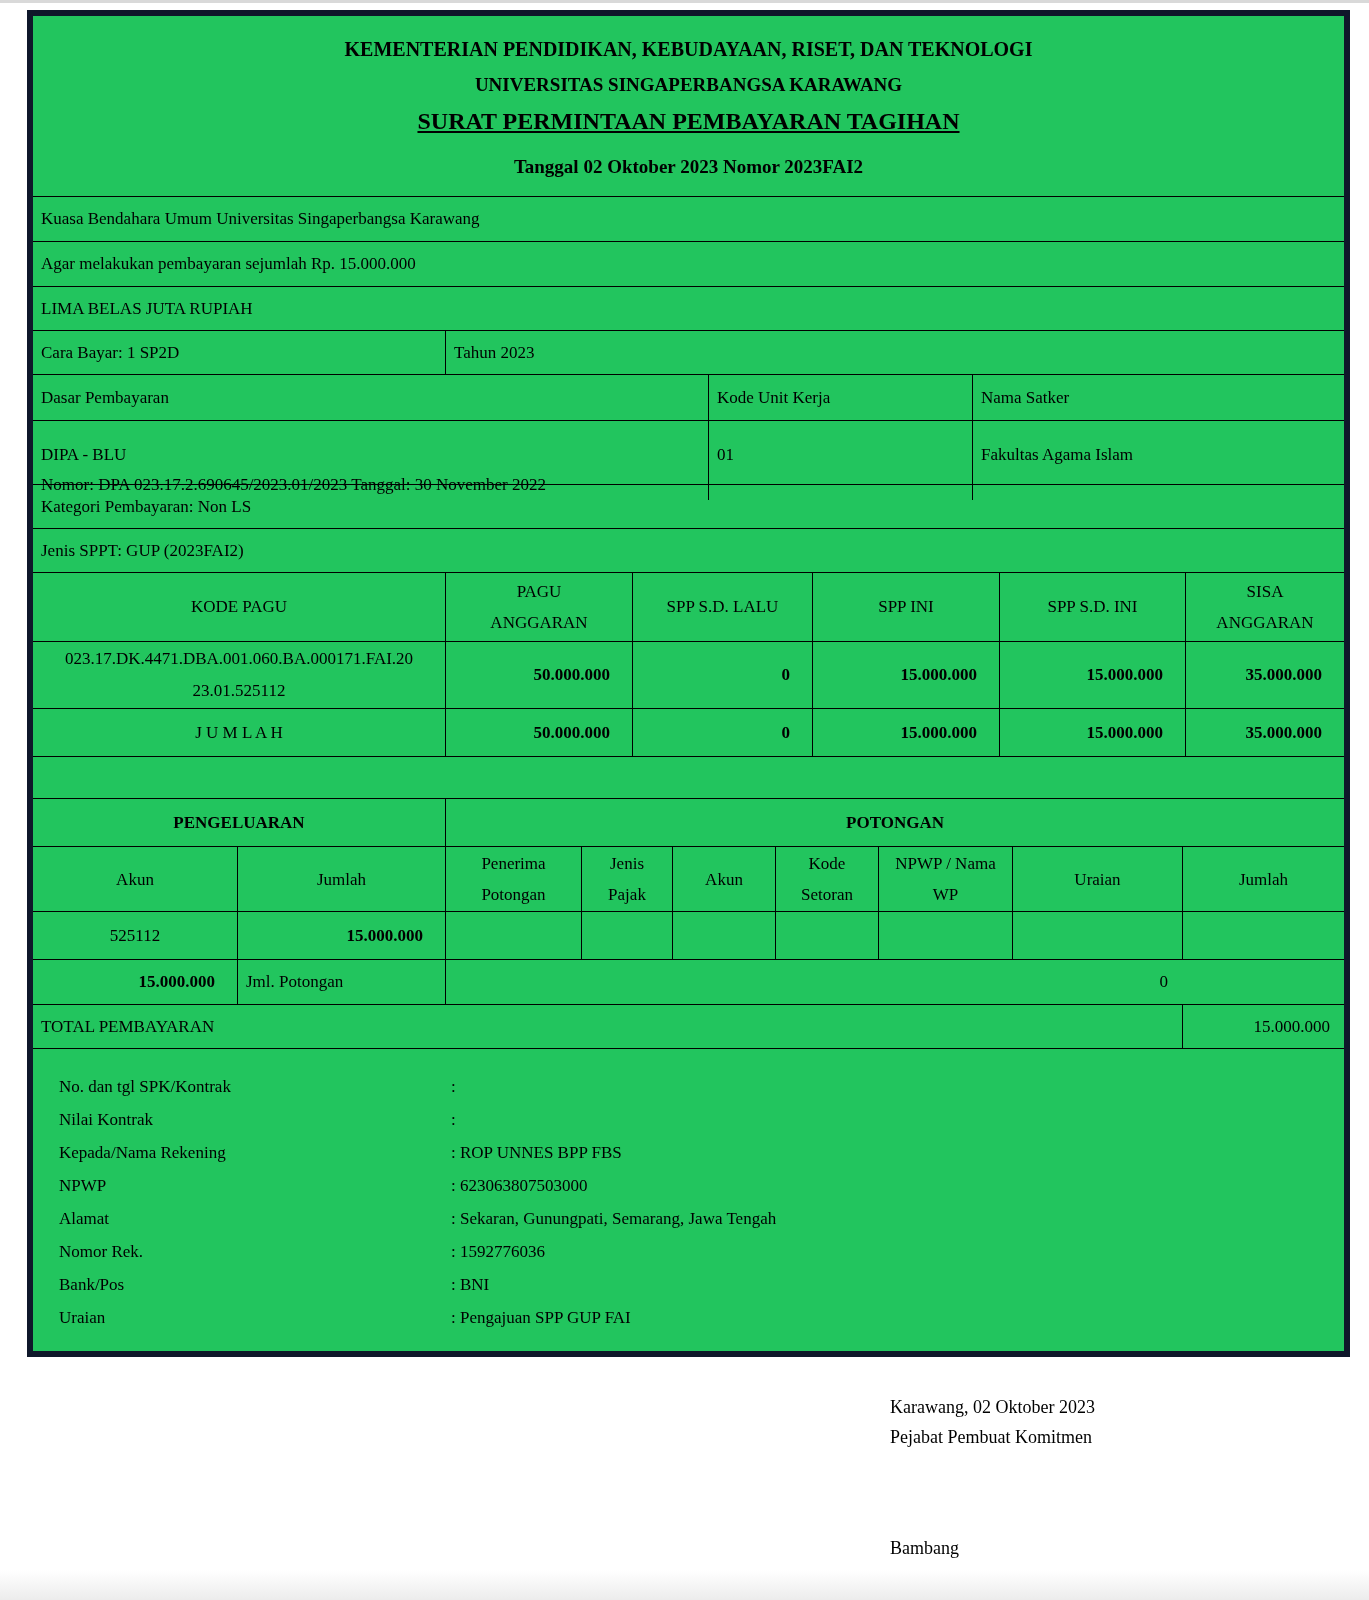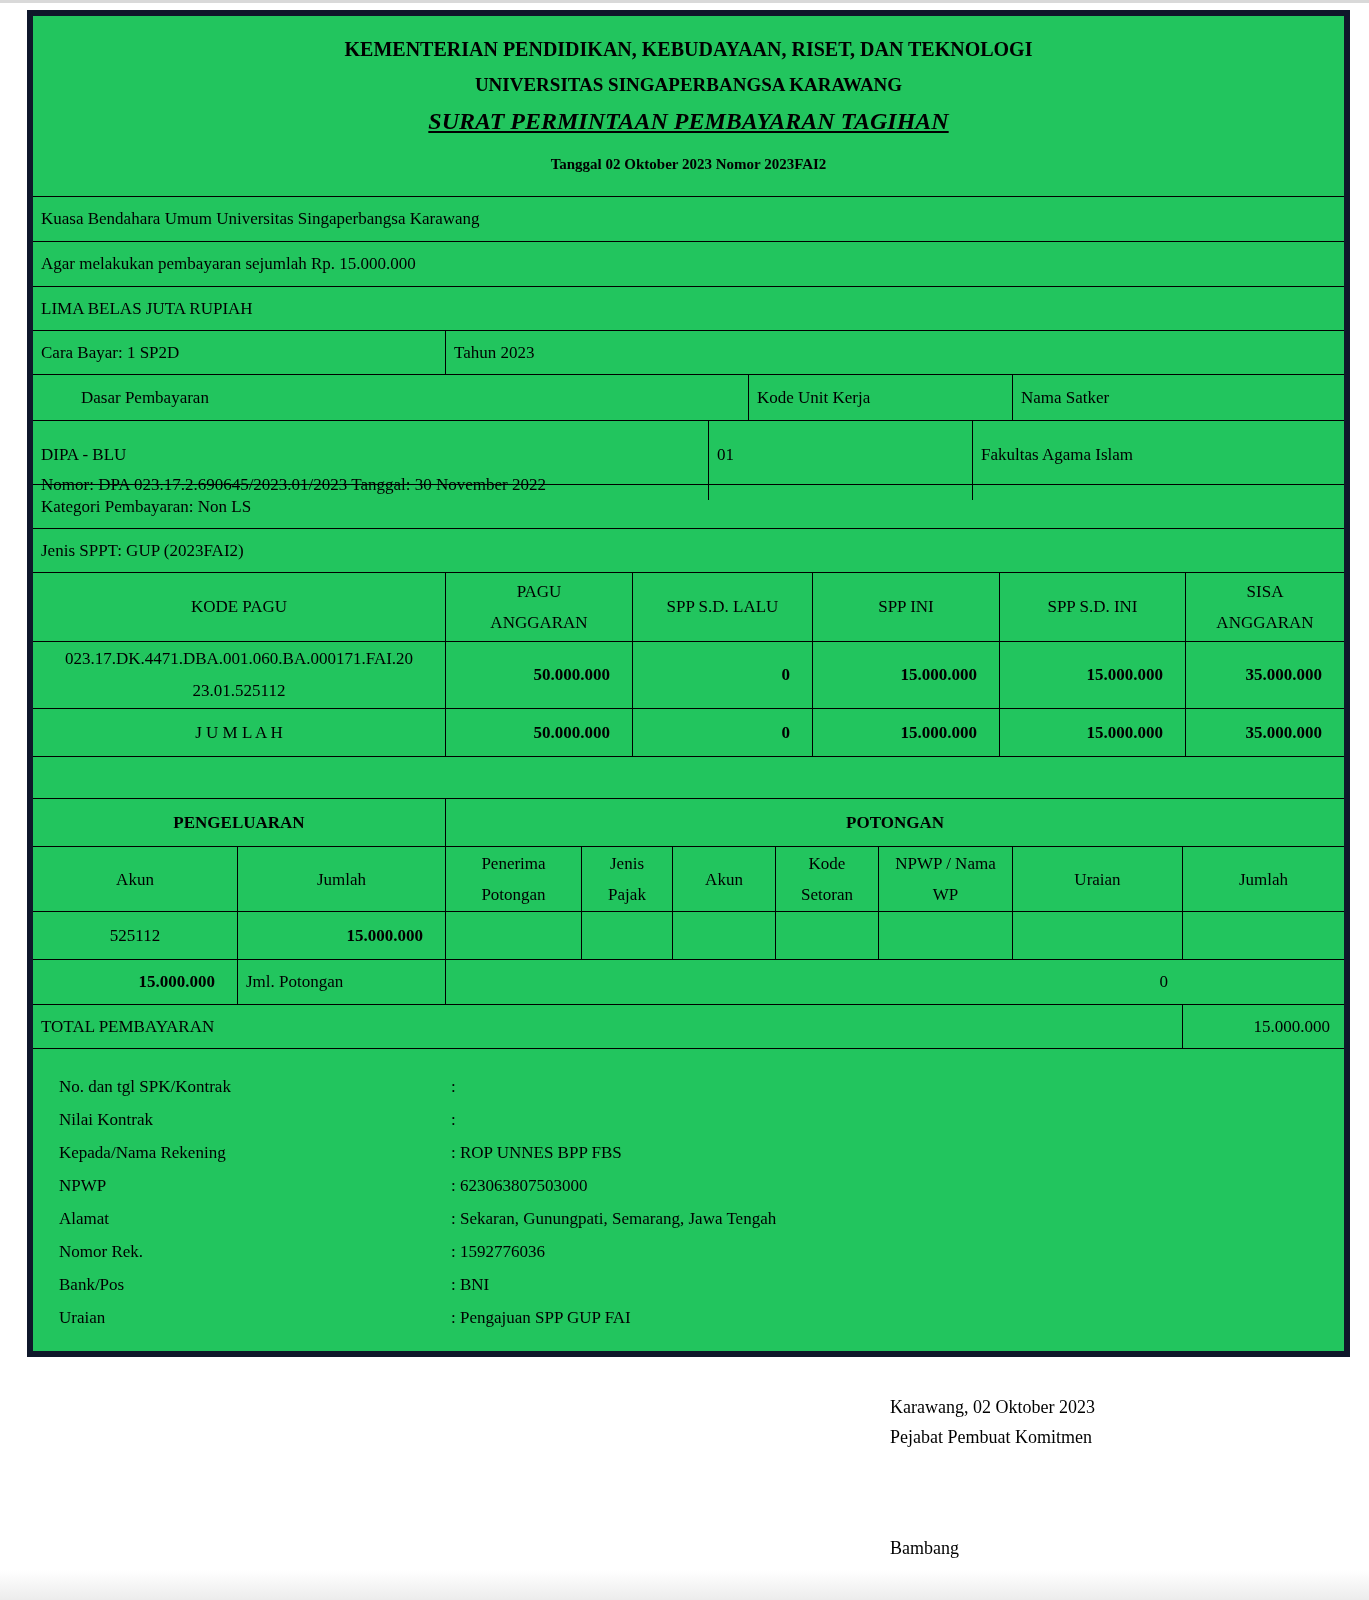--- a/index.html
+++ b/index.html
@@ -13,27 +13,27 @@
   .bottom-fade{position:absolute;bottom:0;left:0;right:0;height:30px;
     background:linear-gradient(#ffffff,#ececec);}
   .doc{
     position:absolute;left:27px;top:10px;width:1311px;
     border:6px solid #0f172a;background:#22c55e;
   }
   
   .doc-header{height:180px;text-align:center;box-sizing:border-box;padding-top:22px;}
   .hl1{font-weight:bold;font-size:20px;}
   .hl2{font-weight:bold;font-size:19px;margin-top:13px;}
-  .hl3{font-weight:bold;font-size:24px;margin-top:12px;text-decoration:underline;font-style:italic;}
-  .hl4{font-weight:bold;font-size:15px;margin-top:21px;}
+  .hl3{font-weight:bold;font-size:24px;margin-top:12px;text-decoration:underline;}
+  .hl4{font-weight:bold;font-size:19px;margin-top:21px;}
   
   .row{border-top:1px solid #000;box-sizing:border-box;display:flex;align-items:center;}
   .row.grid{display:grid;align-items:stretch;}
   .pad{padding-left:8px;}
-  .h45{height:45px;} .h44{height:44px;} .h46{height:46px;padding-left:40px;} .h64{height:64px;}
+  .h45{height:45px;} .h44{height:44px;} .h46{height:46px;} .h64{height:64px;}
   .h69{height:69px;} .h67{height:67px;} .h48{height:48px;} .h42{height:42px;}
   .h65{height:65px;} .h303{height:303px;}
   .grid-cara{grid-template-columns:412px 1fr;}
   .grid-dasar{grid-template-columns:675px 264px 1fr;}
   .grid-pagu{grid-template-columns:412px 187px 180px 187px 186px 1fr;}
   .grid-pp-top{grid-template-columns:412px 1fr;}
   .grid-pp{grid-template-columns:204px 208px 136px 91px 103px 103px 134px 170px 1fr;}
   .grid-jml{grid-template-columns:204px 208px 737px 1fr;}
   .grid-total{grid-template-columns:1149px 1fr;}
   .c{display:flex;align-items:center;box-sizing:border-box;padding:0 8px;}

